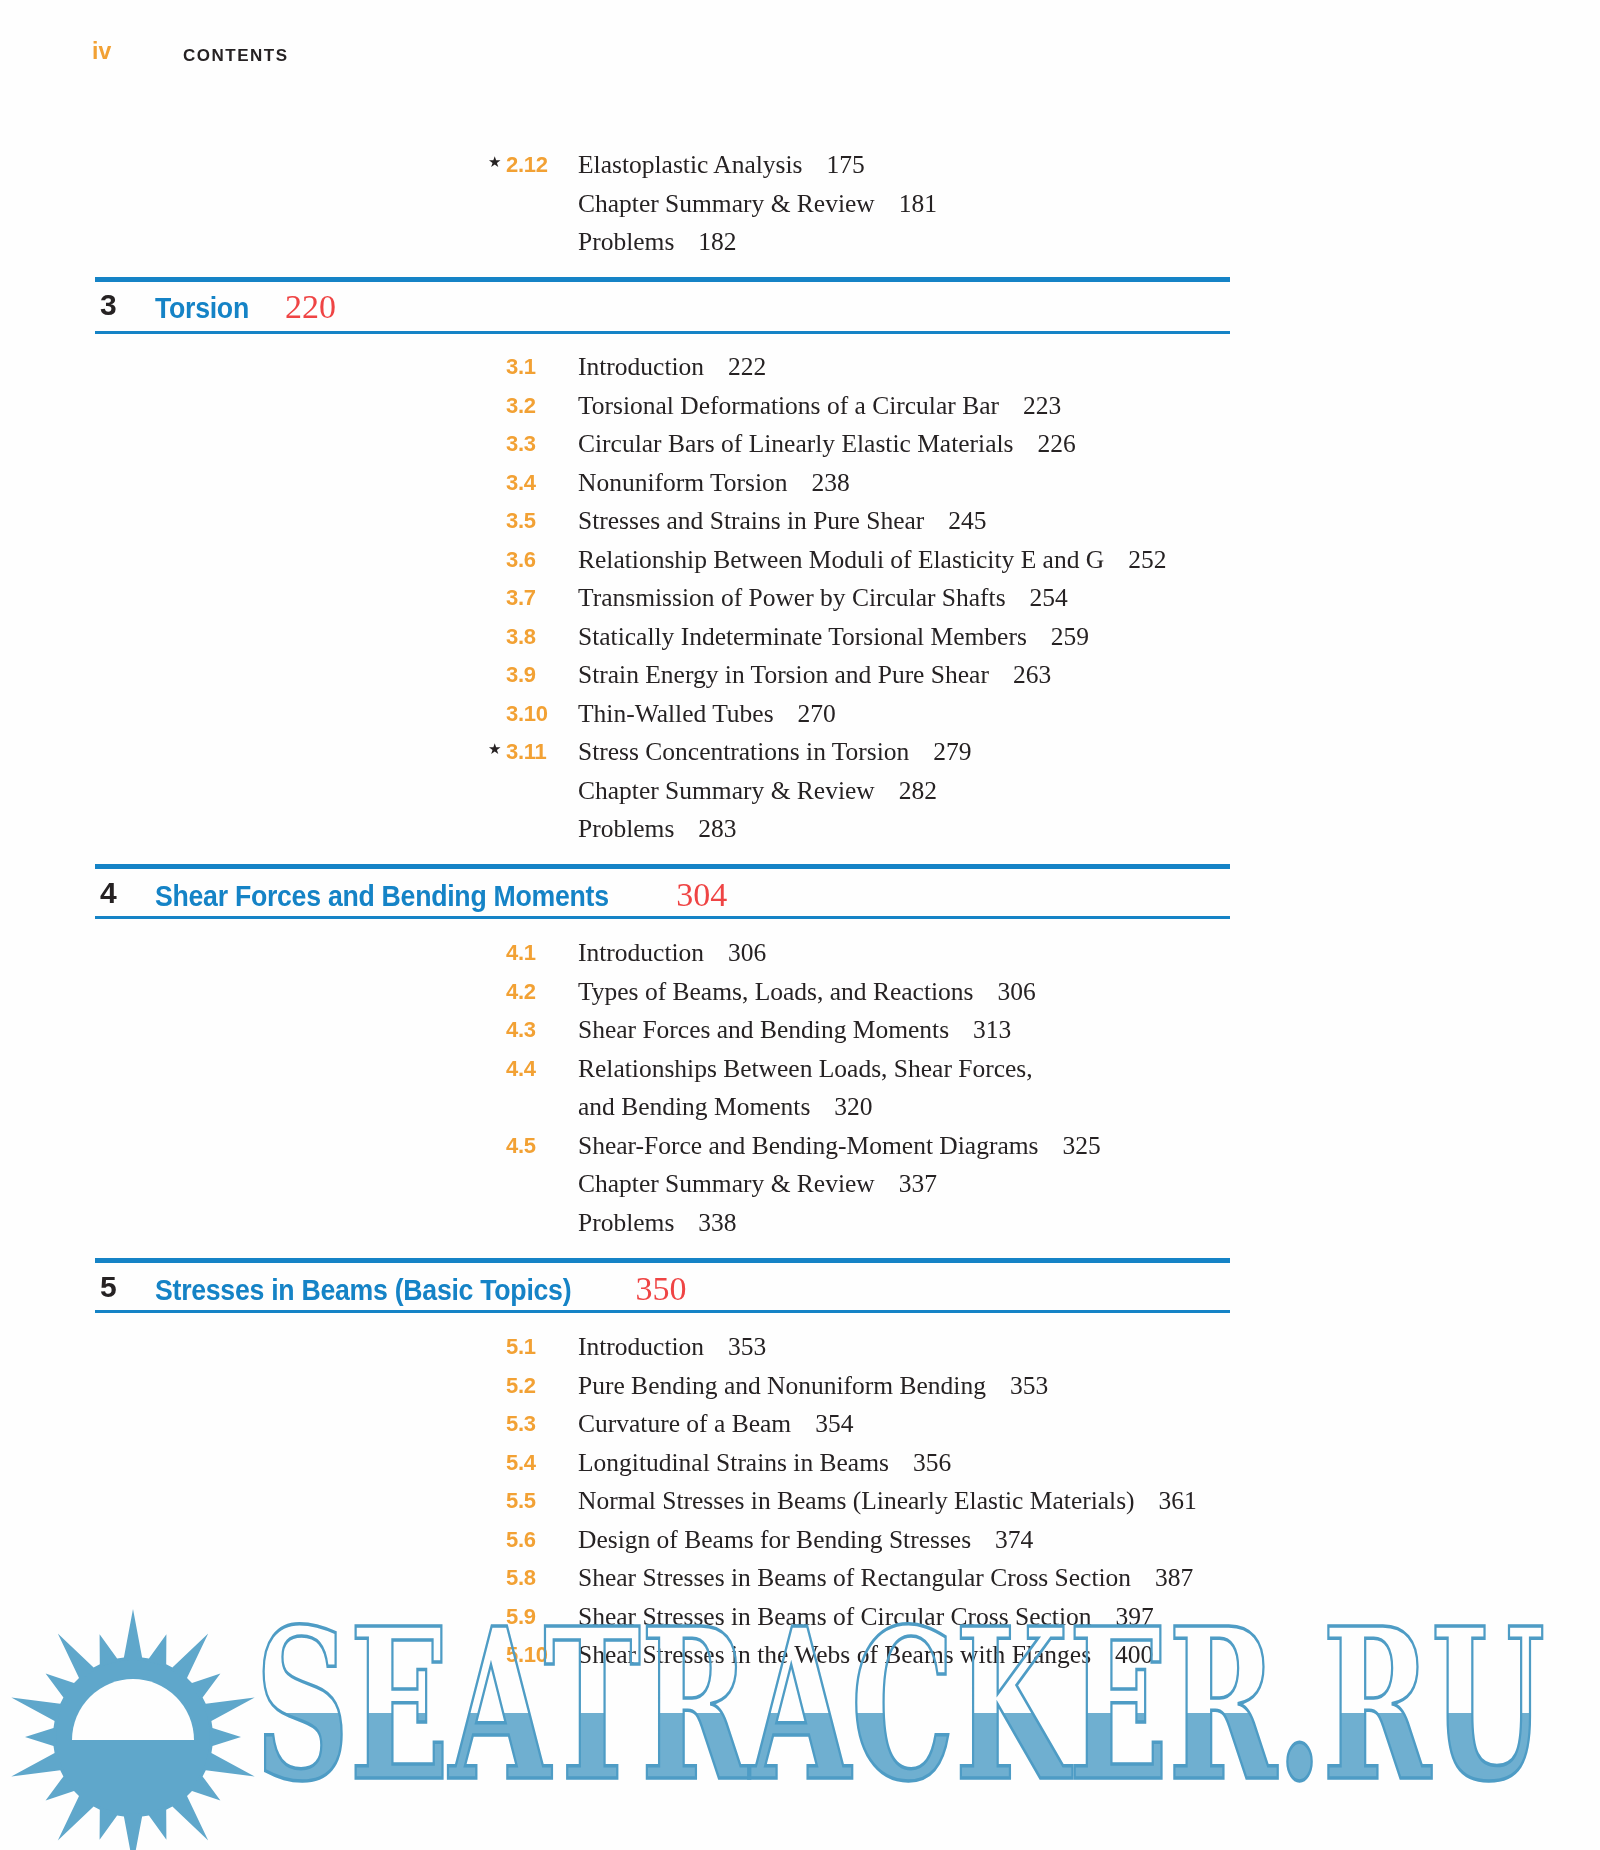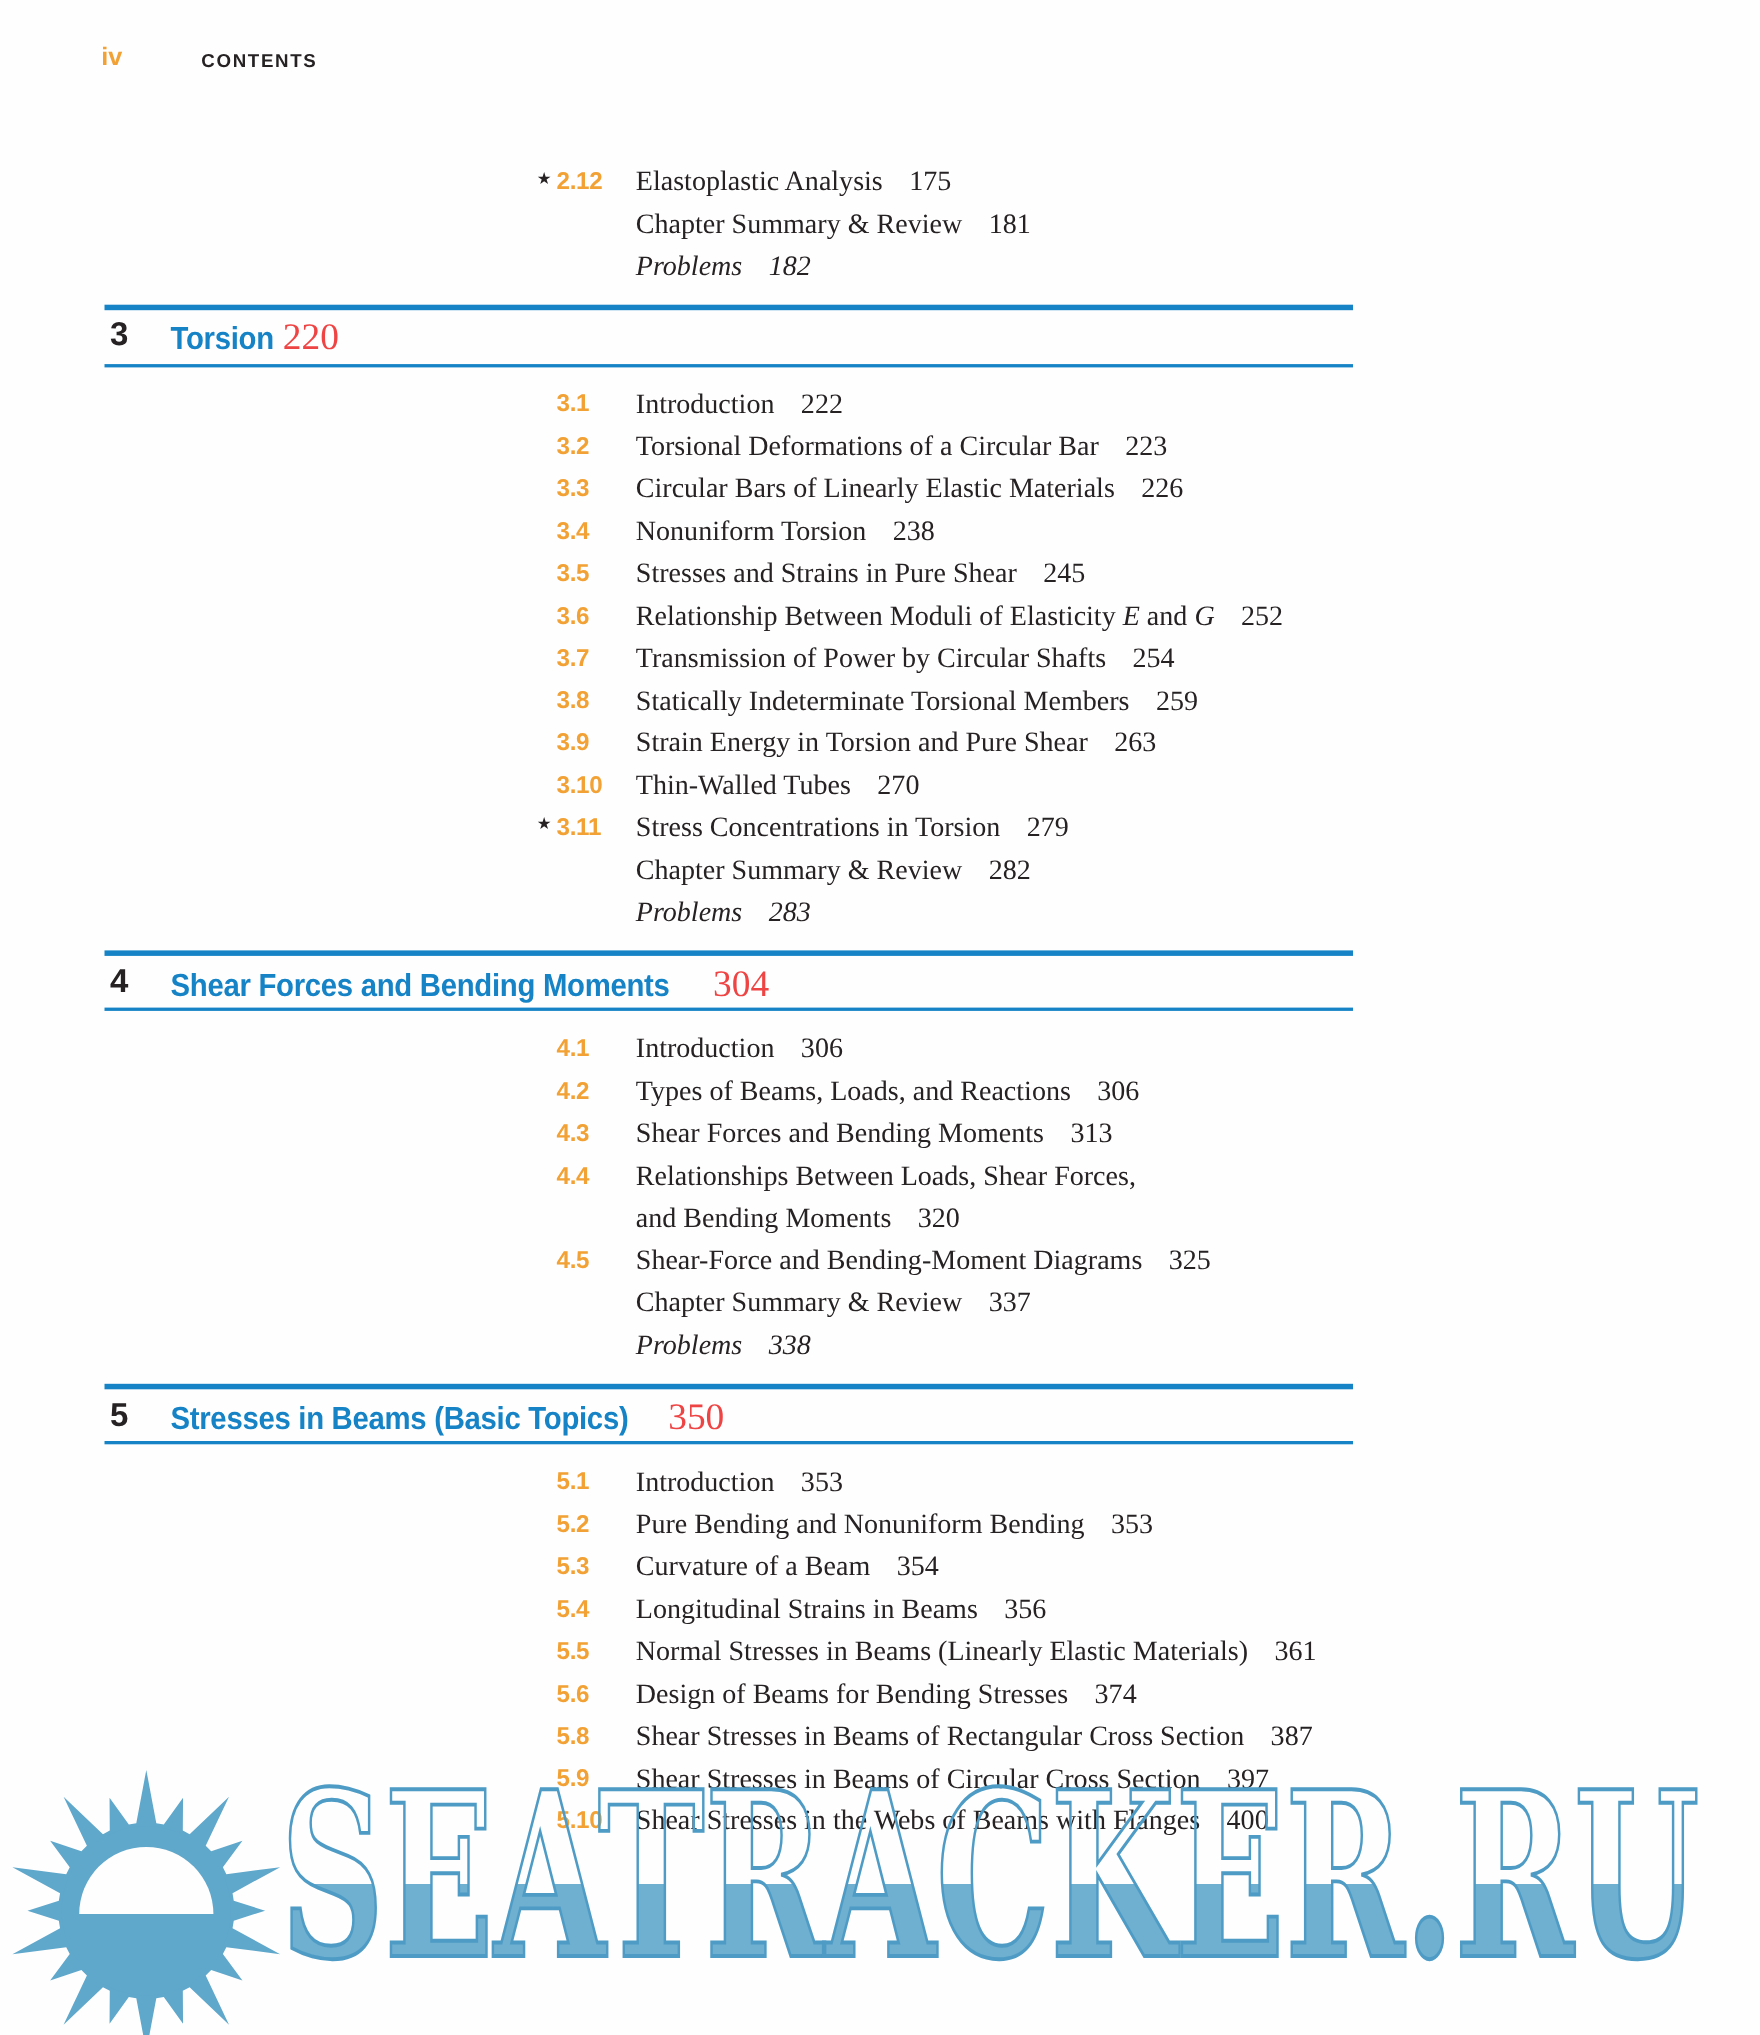--- a/index.html
+++ b/index.html
@@ -32,21 +32,21 @@
 
   
   .chap-head{position:absolute;left:0;top:0;width:100%;height:36px;}
   .chap-num{
     position:absolute;left:100px;top:0;
     font-family:"Liberation Sans",sans-serif;font-weight:bold;
     font-size:30px;color:#262223;
   }
   .chap-line{
     position:absolute;left:155px;top:0;
-    display:flex;align-items:baseline;white-space:nowrap;
+    display:flex;align-items:baseline;gap:28px;white-space:nowrap;
   }
   .chap-title{
     font-family:"Liberation Sans",sans-serif;font-weight:bold;
     font-size:29px;color:#1583c6;letter-spacing:-0.3px;
     display:inline-block;transform:scaleX(.92);transform-origin:left center;
   }
   .chap-page{font-size:34px;color:#ef4444;}
 
   
   .rows{position:absolute;left:0;width:100%;}
@@ -58,21 +58,21 @@
   .num{
     position:absolute;left:506px;top:2px;
     font-family:"Liberation Sans",sans-serif;font-weight:bold;
     font-size:22px;color:#f2a134;letter-spacing:-0.3px;
   }
   .title{
     position:absolute;left:578px;top:0;
     font-size:25.5px;white-space:nowrap;line-height:30px;
   }
   .pg{margin-left:24px;}
-  .it{font-style:italic;text-align:center;}
+  .it{text-align:center;}
 
   
   .watermark{
     position:absolute;left:0;top:1350px;width:1600px;height:500px;
     pointer-events:none;
   }
 </style>
 </head>
 <body>
 

